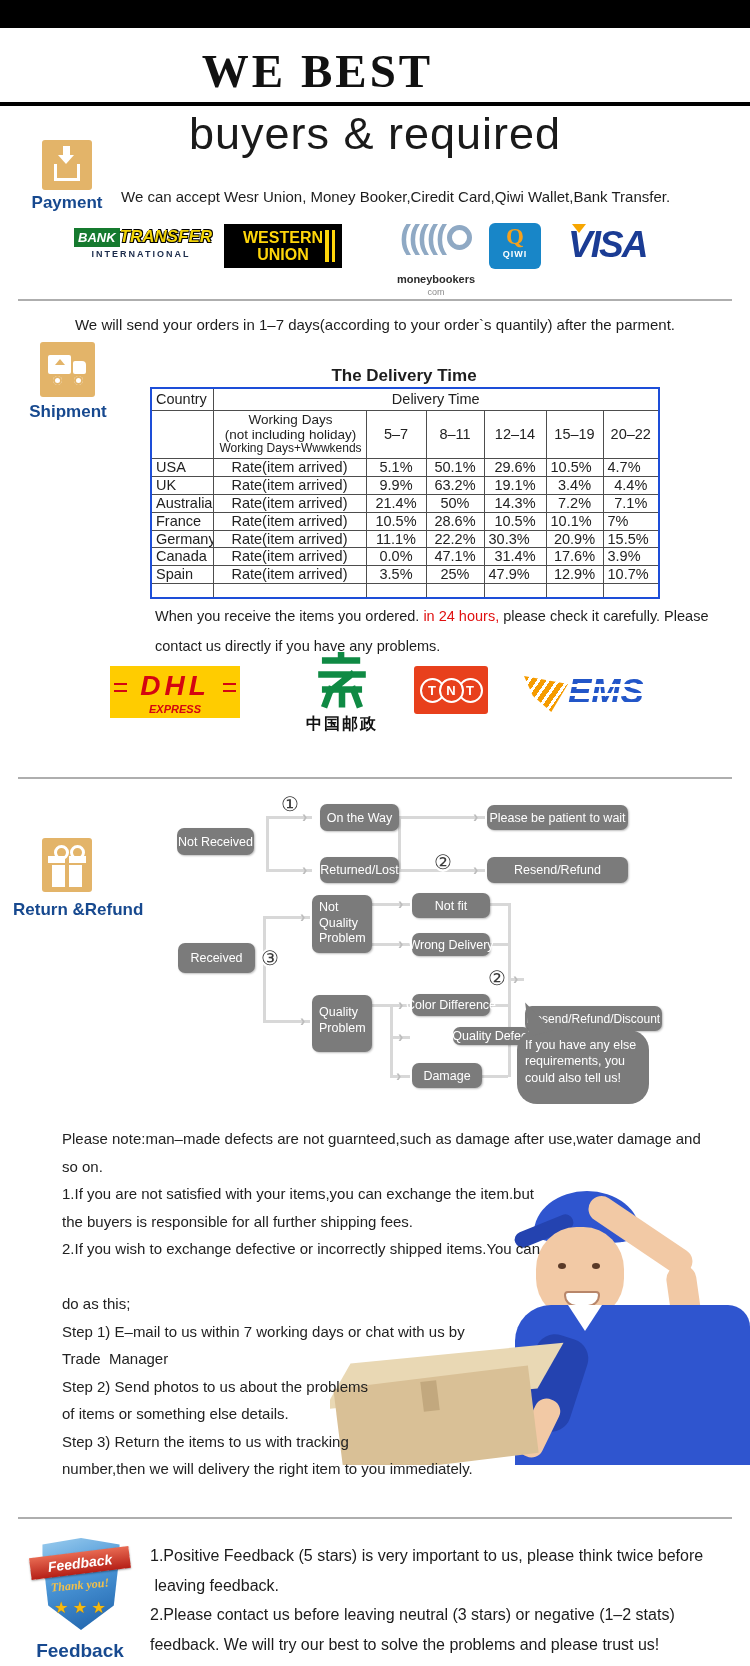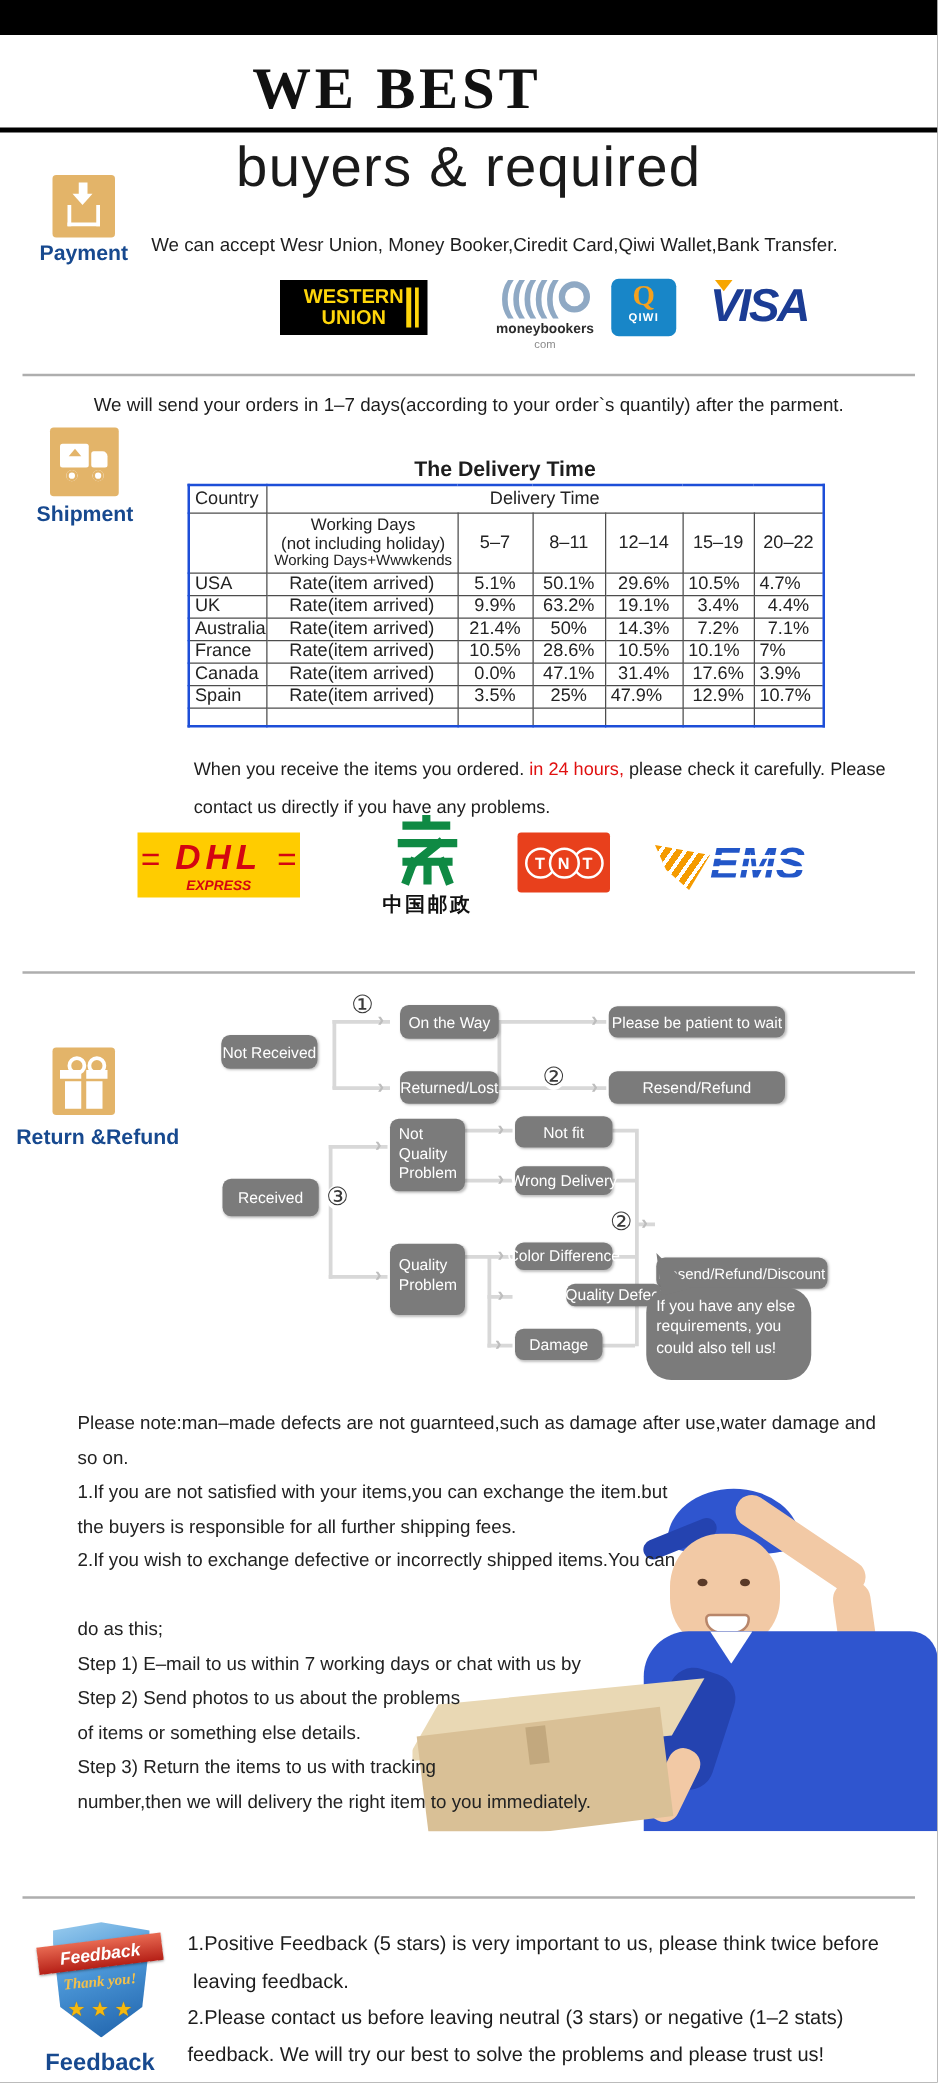--- a/index.html
+++ b/index.html
@@ -23,21 +23,21 @@
   .bt-transfer{display:inline-block;color:#f2d40a;font-weight:900;font-size:17px;font-style:italic;
                text-shadow:1px 1px 0 #000,-1px 1px 0 #000,1px -1px 0 #000;}
   .bt-intl{font-size:9px;letter-spacing:2px;color:#1a2a4a;font-weight:700;text-align:center;margin-top:2px;}
   .wu{background:#000;color:#ffd60a;font-weight:900;font-size:16px;line-height:1.05;
       text-align:center;padding-top:6px;box-sizing:border-box;}
   .wu-bars{position:absolute;right:7px;top:6px;bottom:6px;width:3px;
            border-left:4px solid #ffd60a;border-right:3px solid #ffd60a;}
   .mb-arcs{font-size:33px;font-weight:700;color:#8fa9c4;letter-spacing:-2px;line-height:1;}
   .mb-ring{display:inline-block;width:15px;height:15px;border:5px solid #8fa9c4;border-radius:50%;
            vertical-align:-2px;margin-left:2px;}
-  .mb-text{font-size:11px;font-weight:800;color:#2b2b2b;margin-top:4px;}
+  .mb-text{font-size:11px;font-weight:800;color:#2b2b2b;margin-top:20px;}
   .mb-com{font-size:9px;color:#8a8a8a;font-weight:400;}
   .qiwi{background:#1886c8;border-radius:6px;text-align:center;box-sizing:border-box;padding-top:2px;}
   .qiwi-q{font-family:"Liberation Serif",serif;font-size:23px;font-weight:800;color:#f5a11e;line-height:1.05;}
   .qiwi-t{font-size:9px;font-weight:800;color:#fff;letter-spacing:1px;}
   .visa{font-size:37px;font-weight:900;font-style:italic;color:#1b3c94;letter-spacing:-2px;line-height:1;}
   .visa-notch{position:absolute;left:4px;top:-2px;width:0;height:0;
               border-left:7px solid transparent;border-right:7px solid transparent;border-top:9px solid #f7a600;}
   .divider{left:18px;width:714px;height:2px;background:#aeaeae;}
   
   .dtable{border-collapse:collapse;table-layout:fixed;font-size:14.5px;color:#222;}
@@ -109,20 +109,26 @@
   <div class="abs subtitle">buyers &amp; required</div>
 
   <div class="abs secicon" style="left:42px;top:140px;width:50px;height:50px;">
     <div class="abs" style="left:21px;top:6px;width:7px;height:10px;background:#fff;"></div>
     <div class="abs" style="left:16px;top:15px;width:0;height:0;border-left:8px solid transparent;border-right:8px solid transparent;border-top:9px solid #fff;"></div>
     <div class="abs" style="left:12px;top:24px;width:26px;height:17px;border:3.5px solid #fff;border-top:none;box-sizing:border-box;"></div>
   </div>
   <div class="abs seclabel" style="left:28px;top:193px;width:78px;">Payment</div>
   <div class="abs nowrap" style="left:121px;top:188px;font-size:15px;">We can accept Wesr Union, Money Booker,Ciredit Card,Qiwi Wallet,Bank Transfer.</div>
 
+  <div class="abs" style="left:74px;top:227px;width:134px;height:42px;">
+    <div style="text-align:center;white-space:nowrap;">
+      <span class="bt-bank">BANK</span><span class="bt-transfer">TRANSFER</span>
+    </div>
+    <div class="bt-intl">INTERNATIONAL</div>
+  </div>
 
   <div class="abs wu" style="left:224px;top:224px;width:118px;height:44px;">
     <div>WESTERN</div>
     <div>UNION</div>
     <div class="wu-bars"></div>
   </div>
 
   <div class="abs" style="left:388px;top:220px;width:96px;height:54px;text-align:center;">
     <div class="mb-arcs"><span>(((((</span><span class="mb-ring"></span></div>
     <div class="mb-text"><span>moneybookers</span> <span class="mb-com">com</span></div>
@@ -209,20 +215,29 @@
       <td>7.1%</td>
     </tr>
     <tr style="height:18px;">
       <td class="td-left">France</td>
       <td>Rate(item arrived)</td>
       <td>10.5%</td>
       <td>28.6%</td>
       <td>10.5%</td>
       <td class="td-left">10.1%</td>
       <td class="td-left">7%</td>
+    </tr>
+    <tr style="height:17px;">
+      <td class="td-left">Germany</td>
+      <td>Rate(item arrived)</td>
+      <td>11.1%</td>
+      <td>22.2%</td>
+      <td class="td-left">30.3%</td>
+      <td>20.9%</td>
+      <td class="td-left">15.5%</td>
     </tr>
     <tr style="height:18px;">
       <td class="td-left">Canada</td>
       <td>Rate(item arrived)</td>
       <td>0.0%</td>
       <td>47.1%</td>
       <td>31.4%</td>
       <td>17.6%</td>
       <td class="td-left">3.9%</td>
     </tr>
@@ -375,20 +390,21 @@
 
   <div class="abs" style="left:62px;top:1130px;z-index:3;">
     <div class="nline">Please note:man–made defects are not guarnteed,such as damage after use,water damage and</div>
     <div class="nline">so on.</div>
     <div class="nline">1.If you are not satisfied with your items,you can exchange the item.but</div>
     <div class="nline">the buyers is responsible for all further shipping fees.</div>
     <div class="nline">2.If you wish to exchange defective or incorrectly shipped items.You can</div>
     <div class="nline"></div>
     <div class="nline">do as this;</div>
     <div class="nline">Step 1) E–mail to us within 7 working days or chat with us by</div>
+    <div class="nline">Trade  Manager</div>
     <div class="nline">Step 2) Send photos to us about the problems</div>
     <div class="nline">of items or something else details.</div>
     <div class="nline">Step 3) Return the items to us with tracking</div>
     <div class="nline">number,then we will delivery the right item to you immediately.</div>
   </div>
 
   <div class="abs divider" style="top:1517px;"></div>
 
   <div class="abs" style="left:30px;top:1532px;width:100px;height:104px;">
     <div class="shield"></div>

